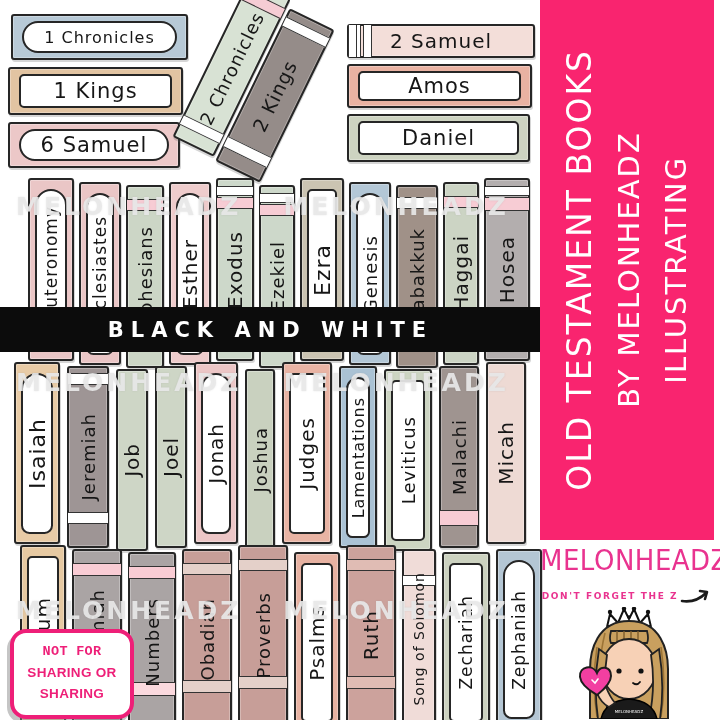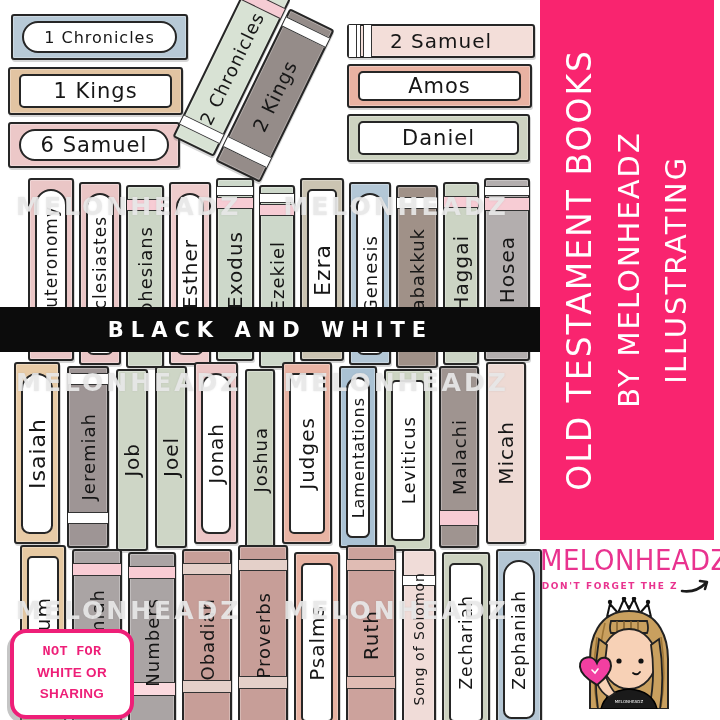--- a/index.html
+++ b/index.html
@@ -63,21 +63,21 @@
            display:flex;align-items:center;justify-content:center;}
   .sidebar-text{writing-mode:vertical-rl;transform:rotate(180deg);text-align:center;}
   .sline{color:#fff;font-family:"DejaVu Sans",sans-serif;font-weight:400;
          font-size:29px;line-height:1.62;letter-spacing:2px;}
   .sline-big{font-size:33px;}
 
   
   .logo{position:absolute;left:540px;top:545px;width:176px;z-index:8;text-align:center;}
   .logo-name{font-size:26px;font-weight:500;letter-spacing:.5px;transform:scaleY(1.12);
              font-family:"DejaVu Sans",sans-serif;}
-  .logo-tag{margin-top:2px;font-size:9px;font-weight:700;letter-spacing:1.6px;
+  .logo-tag{margin-top:12px;font-size:9px;font-weight:700;letter-spacing:1.6px;
             display:flex;align-items:center;justify-content:center;gap:2px;}
   .char{display:block;margin:2px auto 0;}
 
   
   .badge{position:absolute;left:10px;top:629px;width:108px;z-index:9;background:#fff;
          border:4px solid #ee1f78;border-radius:16px;padding:9px 4px 10px;text-align:center;
          box-shadow:-3px 4px 0 rgba(140,140,140,.5);}
   .badge div{font-family:"Liberation Sans",sans-serif;font-weight:700;font-size:13.5px;
              line-height:1.55;letter-spacing:.3px;}
 </style>
@@ -353,17 +353,17 @@
 
       <g>
         <path d="M30,66 C26,57 12,59 13,70 C14,79 25,85 30,88 C35,84 44,77 44,69 C44,59 33,58 30,66 Z" fill="#f23fa1" stroke="#1c1c1c" stroke-width="2"></path>
         <path d="M25,73 L28,76 L31,72" fill="none" stroke="#ffffff" stroke-width="1.6" stroke-linecap="round"></path>
       </g>
     </svg>
   </div>
 
   <div class="badge">
     <div style="color: rgb(238, 31, 120); font-family: Liberation Mono, monospace;">NOT FOR</div>
-    <div style="color: rgb(238, 31, 120);">WHITE OR</div>
+    <div style="color: rgb(238, 31, 120);">SHARING OR</div>
     <div style="color: rgb(238, 31, 120);">SHARING</div>
   </div>
 
 </div>
 
 </body></html>

